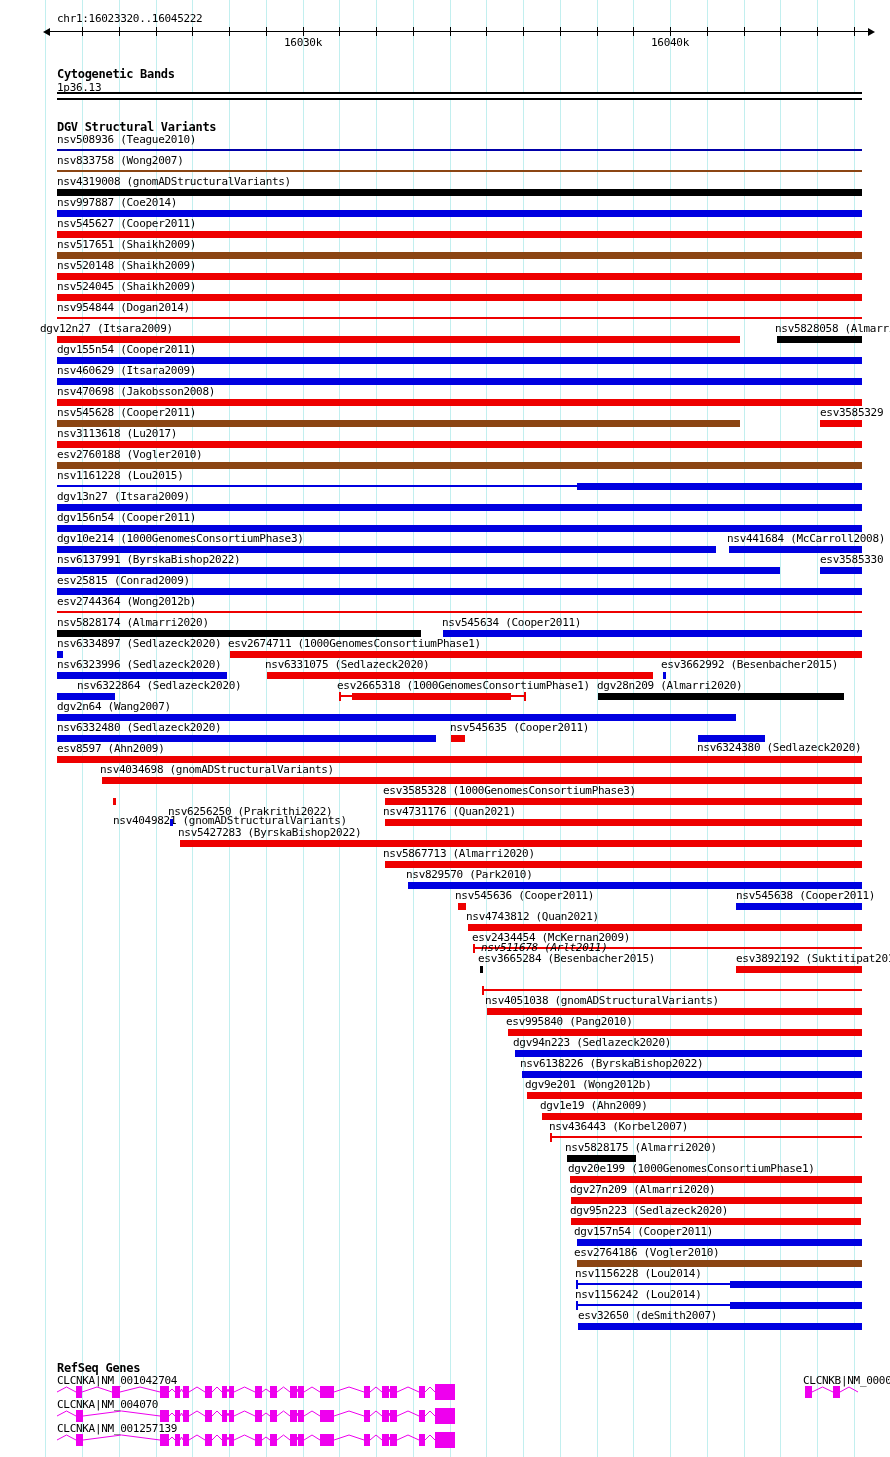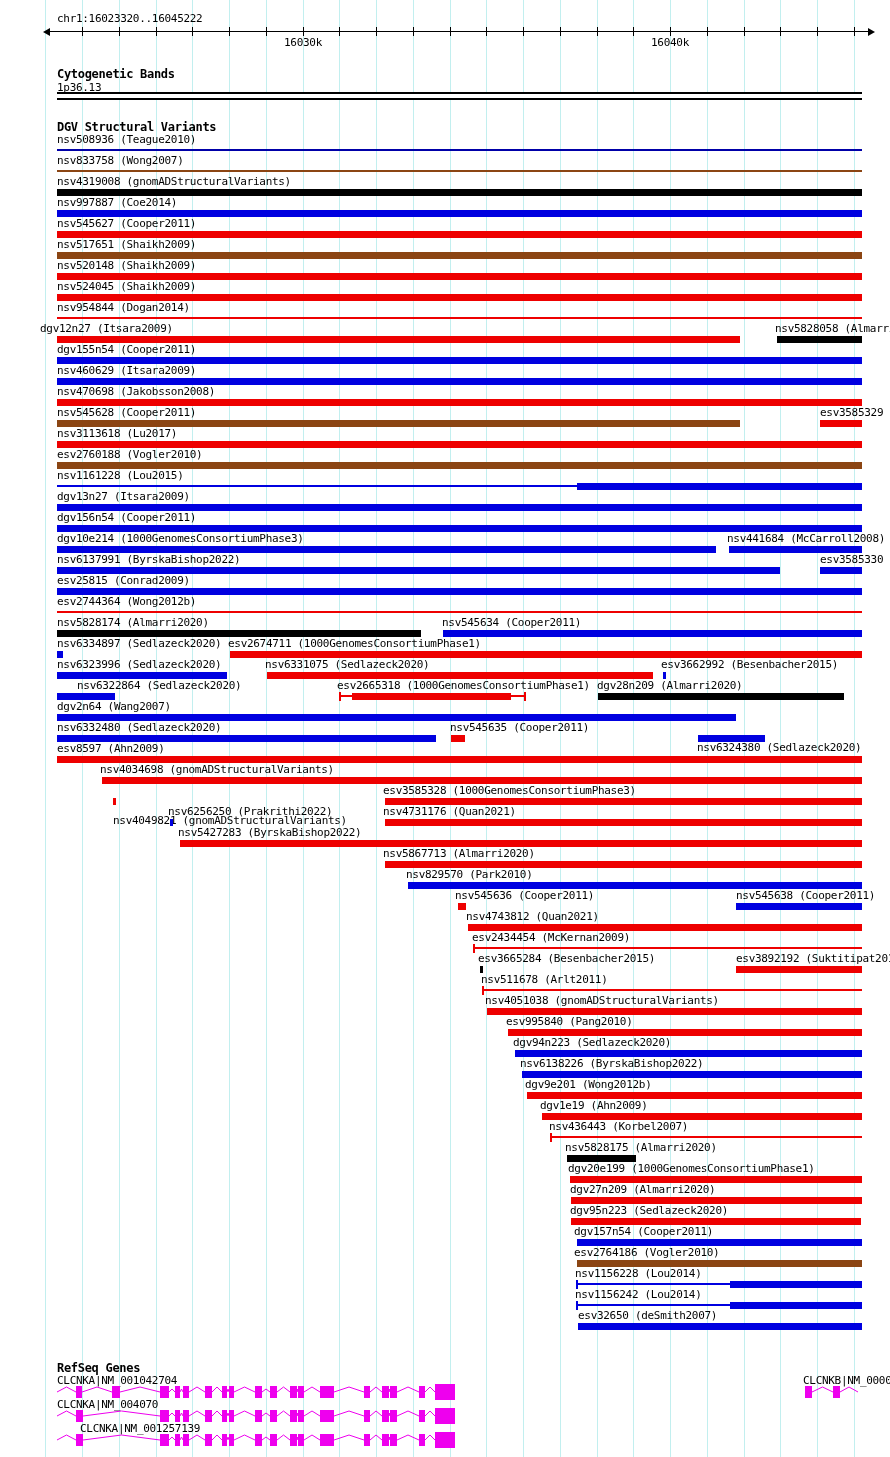--- a/index.html
+++ b/index.html
@@ -194,21 +194,21 @@
       <div class="seg" style="background: rgb(0, 0, 224); left: 736px; top: 903px; width: 126px; height: 7px;"></div>
       <div class="lbl" style="left: 466px; top: 911px;">nsv4743812 (Quan2021)</div>
       <div class="seg" style="background: rgb(238, 0, 0); left: 468px; top: 924px; width: 394px; height: 7px;"></div>
       <div class="lbl" style="left: 472px; top: 932px;">esv2434454 (McKernan2009)</div>
       <div class="seg" style="background: rgb(238, 0, 0); left: 473px; top: 944px; width: 2px; height: 9px;"></div>
       <div class="seg" style="background: rgb(238, 0, 0); left: 474px; top: 947px; width: 388px; height: 2px;"></div>
       <div class="lbl" style="left: 478px; top: 953px; text-align: right;">esv3665284 (Besenbacher2015)</div>
       <div class="seg" style="background: rgb(0, 0, 0); left: 480px; top: 966px; width: 3px; height: 7px;"></div>
       <div class="lbl" style="left: 736px; top: 953px;">esv3892192 (Suktitipat2014</div>
       <div class="seg" style="background: rgb(238, 0, 0); left: 736px; top: 966px; width: 126px; height: 7px;"></div>
-      <div class="lbl" style="left: 481px; top: 974px;">nsv511678 (Arlt2011)</div>
+      <div class="lbl" style="left: 481px; top: 942px; font-style: italic;">nsv511678 (Arlt2011)</div>
       <div class="seg" style="background: rgb(238, 0, 0); left: 482px; top: 986px; width: 2px; height: 9px;"></div>
       <div class="seg" style="background: rgb(238, 0, 0); left: 483px; top: 989px; width: 379px; height: 2px;"></div>
       <div class="lbl" style="left: 485px; top: 995px;">nsv4051038 (gnomADStructuralVariants)</div>
       <div class="seg" style="background: rgb(238, 0, 0); left: 487px; top: 1008px; width: 375px; height: 7px;"></div>
       <div class="lbl" style="left: 506px; top: 1016px;">esv995840 (Pang2010)</div>
       <div class="seg" style="background: rgb(238, 0, 0); left: 508px; top: 1029px; width: 354px; height: 7px;"></div>
       <div class="lbl" style="left: 513px; top: 1037px;">dgv94n223 (Sedlazeck2020)</div>
       <div class="seg" style="background: rgb(0, 0, 224); left: 515px; top: 1050px; width: 347px; height: 7px;"></div>
       <div class="lbl" style="left: 520px; top: 1058px;">nsv6138226 (ByrskaBishop2022)</div>
       <div class="seg" style="background: rgb(0, 0, 224); left: 522px; top: 1071px; width: 340px; height: 7px;"></div>
@@ -321,21 +321,21 @@
         <rect x="213" y="3" width="7" height="12" fill="#ee00ee"></rect>
         <rect x="233" y="3" width="7" height="12" fill="#ee00ee"></rect>
         <rect x="241" y="3" width="6" height="12" fill="#ee00ee"></rect>
         <rect x="263" y="3" width="14" height="12" fill="#ee00ee"></rect>
         <rect x="307" y="3" width="6" height="12" fill="#ee00ee"></rect>
         <rect x="325" y="3" width="7" height="12" fill="#ee00ee"></rect>
         <rect x="333" y="3" width="7" height="12" fill="#ee00ee"></rect>
         <rect x="362" y="3" width="6" height="12" fill="#ee00ee"></rect>
         <rect x="378" y="1" width="20" height="16" fill="#ee00ee"></rect>
       </svg>
-      <div class="lbl" style="left: 57px; top: 1423px; margin-left: 23px;">CLCNKA|NM_001257139</div>
+      <div class="lbl" style="left: 57px; top: 1423px;">CLCNKA|NM_001257139</div>
       <svg width="402" height="18" style="left: 57px; top: 1431px;">
         <path d="M 0 9 L 9.5 4 L 19 9" stroke="#ee00ee" fill="none"></path>
         <path d="M 26 9 L 64.5 4 L 103 9" stroke="#ee00ee" fill="none"></path>
         <path d="M 112 9 L 115 6 L 118 9" stroke="#ee00ee" fill="none"></path>
         <path d="M 123 9 L 124.5 6 L 126 9" stroke="#ee00ee" fill="none"></path>
         <path d="M 132 9 L 140 4 L 148 9" stroke="#ee00ee" fill="none"></path>
         <path d="M 155 9 L 160 4 L 165 9" stroke="#ee00ee" fill="none"></path>
         <path d="M 170 9 L 171 6 L 172 9" stroke="#ee00ee" fill="none"></path>
         <path d="M 177 9 L 187.5 4 L 198 9" stroke="#ee00ee" fill="none"></path>
         <path d="M 205 9 L 209 6 L 213 9" stroke="#ee00ee" fill="none"></path>

